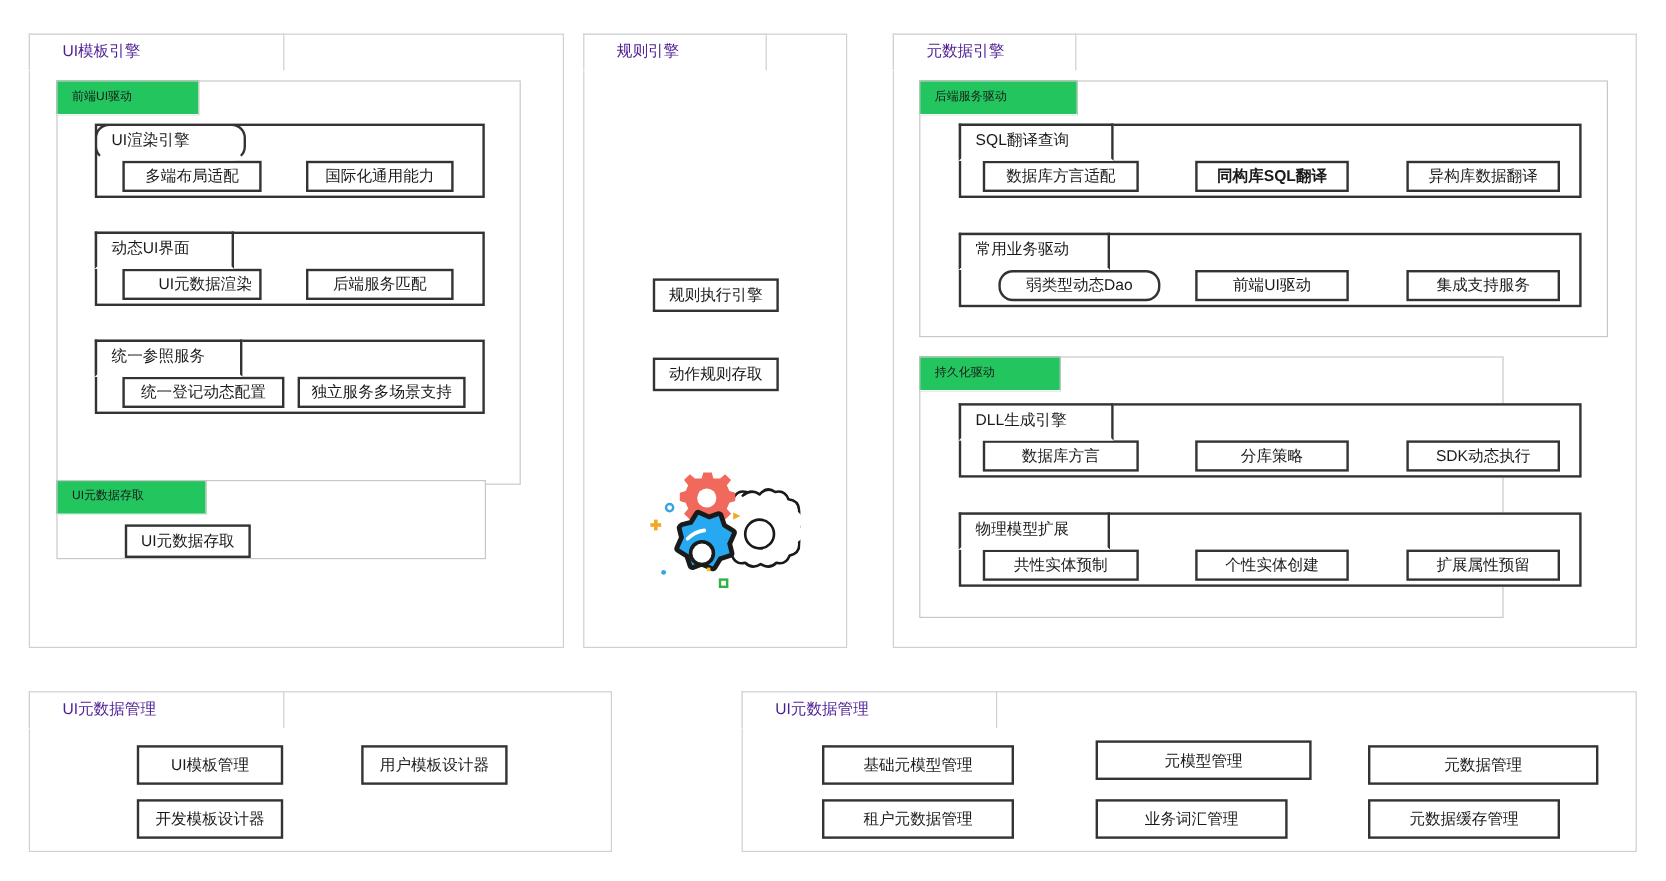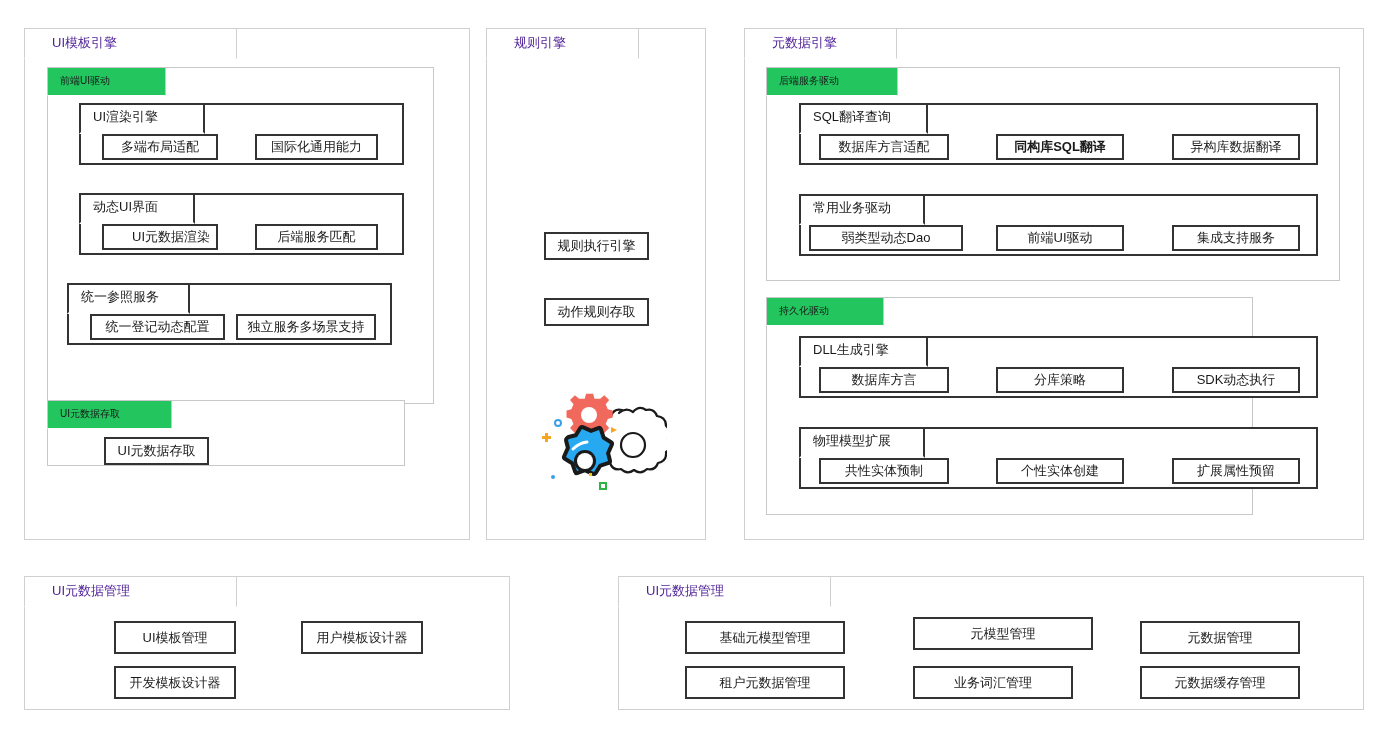--- a/index.html
+++ b/index.html
@@ -101,32 +101,32 @@
 </head>
 <body>
 
 <div class="abs panel-l1" style="left:24px; top:28px; width:446px; height:512px;">
   <div class="tab-l1" style="width:157px;">UI模板引擎</div>
 
   <div class="abs panel-l2" style="left:22px; top:38px; width:387px; height:337px;">
     <div class="tab-l2" style="width:93px;">前端UI驱动</div>
 
     <div class="abs panel-l3" style="left:31px; top:35px; width:325px; height:62px;">
-      <div class="tab-l3" style="width:98px;">UI渲染引擎</div>
+      <div class="tab-l3" style="width:98px;border-radius:12px;">UI渲染引擎</div>
       <div class="abs node" style="left:21px; top:29px; width:116px; height:26px;">多端布局适配</div>
       <div class="abs node" style="left:174px; top:29px; width:123px; height:26px;">国际化通用能力</div>
     </div>
 
     <div class="abs panel-l3" style="left:31px; top:125px; width:325px; height:62px;">
       <div class="tab-l3" style="width:88px;">动态UI界面</div>
       <div class="abs node" style="left:21px; top:29px; width:116px; height:26px;padding-left:22px;">UI元数据渲染</div>
       <div class="abs node" style="left:174px; top:29px; width:123px; height:26px;">后端服务匹配</div>
     </div>
 
-    <div class="abs panel-l3" style="left:19px; top:215px; width:325px; height:62px;">
+    <div class="abs panel-l3" style="left:31px; top:215px; width:325px; height:62px;">
       <div class="tab-l3" style="width:95px;">统一参照服务</div>
       <div class="abs node" style="left:21px; top:29px; width:135px; height:26px;">统一登记动态配置</div>
       <div class="abs node" style="left:167px; top:29px; width:140px; height:26px;">独立服务多场景支持</div>
     </div>
   </div>
 
   <div class="abs panel-l2" style="left:22px; top:371px; width:358px; height:66px;">
     <div class="tab-l2" style="width:99px;">UI元数据存取</div>
     <div class="abs node" style="left:56px; top:36px; width:105px; height:28px;">UI元数据存取</div>
   </div>
@@ -183,21 +183,21 @@
 
     <div class="abs panel-l3" style="left:32px; top:35px; width:519px; height:62px;">
       <div class="tab-l3" style="width:101px;">SQL翻译查询</div>
       <div class="abs node" style="left:18px; top:29px; width:130px; height:26px;">数据库方言适配</div>
       <div class="abs node" style="left:195px; top:29px; width:128px; height:26px;font-weight:bold;">同构库SQL翻译</div>
       <div class="abs node" style="left:371px; top:29px; width:128px; height:26px;">异构库数据翻译</div>
     </div>
 
     <div class="abs panel-l3" style="left:32px; top:126px; width:519px; height:62px;">
       <div class="tab-l3" style="width:98px;">常用业务驱动</div>
-      <div class="abs node" style="left:8px; top:29px; width:154px; height:26px;">弱类型动态Dao</div>
+      <div class="abs node" style="left:31px; top:29px; width:135px; height:26px;border-radius:12px;">弱类型动态Dao</div>
       <div class="abs node" style="left:195px; top:29px; width:128px; height:26px;">前端UI驱动</div>
       <div class="abs node" style="left:371px; top:29px; width:128px; height:26px;">集成支持服务</div>
     </div>
   </div>
 
   <div class="abs panel-l2" style="left:21px; top:268px; width:487px; height:218px;">
     <div class="tab-l2" style="width:92px;">持久化驱动</div>
 
     <div class="abs panel-l3" style="left:32px; top:129px; width:519px; height:62px;">
       <div class="tab-l3" style="width:98px;">物理模型扩展</div>
@@ -221,18 +221,18 @@
   <div class="abs node" style="left:89px; top:44px; width:122px; height:33px;">UI模板管理</div>
   <div class="abs node" style="left:276px; top:44px; width:122px; height:33px;">用户模板设计器</div>
   <div class="abs node" style="left:89px; top:89px; width:122px; height:33px;">开发模板设计器</div>
 </div>
 
 <div class="abs panel-l1" style="left:618px; top:576px; width:746px; height:134px;">
   <div class="tab-l1" style="width:157px;">UI元数据管理</div>
 
   <div class="abs node" style="left:66px; top:44px; width:160px; height:33px;">基础元模型管理</div>
   <div class="abs node" style="left:294px; top:40px; width:180px; height:33px;">元模型管理</div>
-  <div class="abs node" style="left:521px; top:44px; width:160px; height:33px;">元数据管理</div>
+  <div class="abs node" style="left:521px; top:44px; width:192px; height:33px;">元数据管理</div>
 
   <div class="abs node" style="left:66px; top:89px; width:160px; height:33px;">租户元数据管理</div>
   <div class="abs node" style="left:294px; top:89px; width:160px; height:33px;">业务词汇管理</div>
   <div class="abs node" style="left:521px; top:89px; width:160px; height:33px;">元数据缓存管理</div>
 </div>
 
 </body></html>

